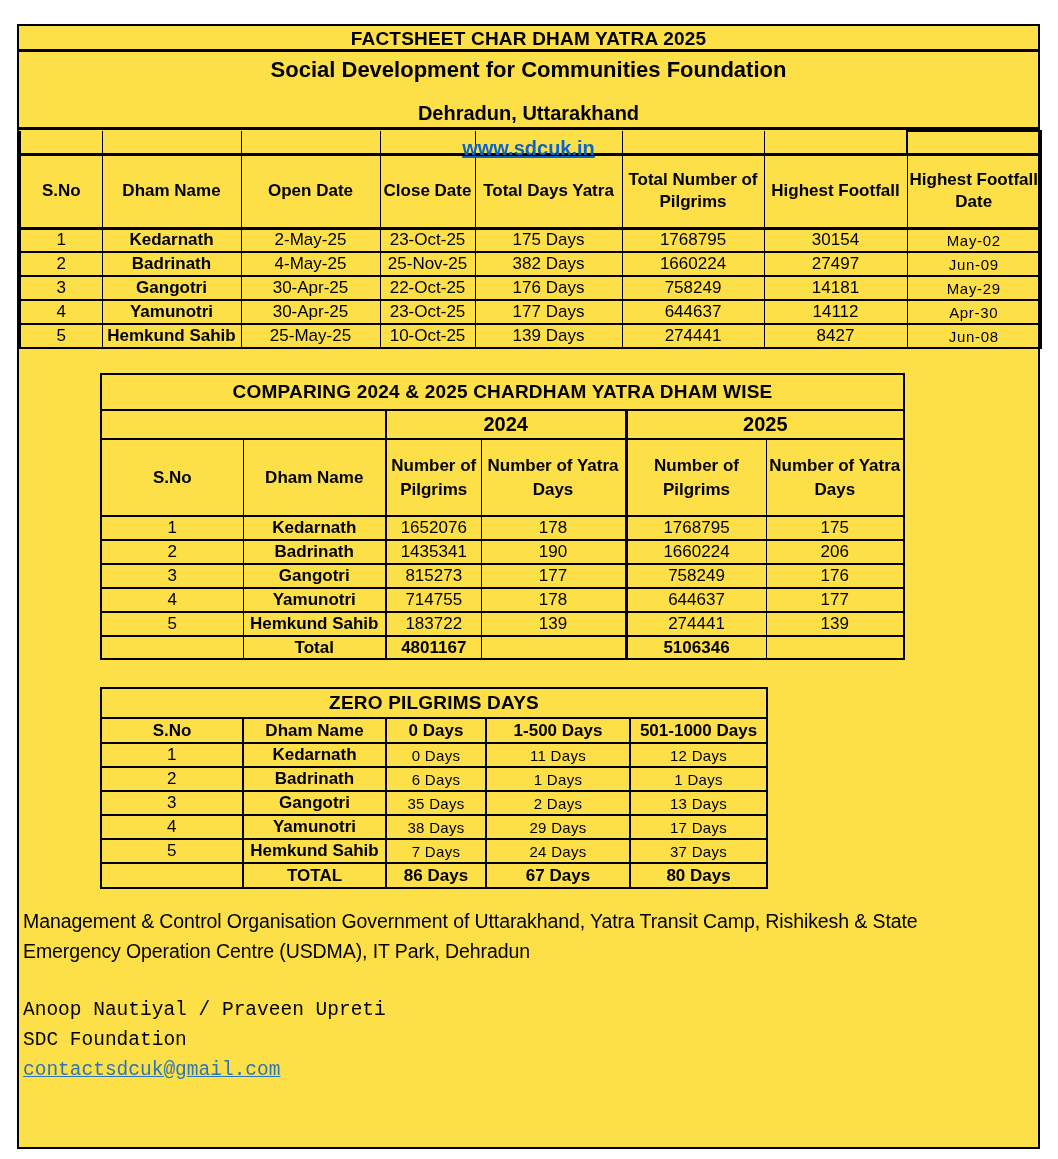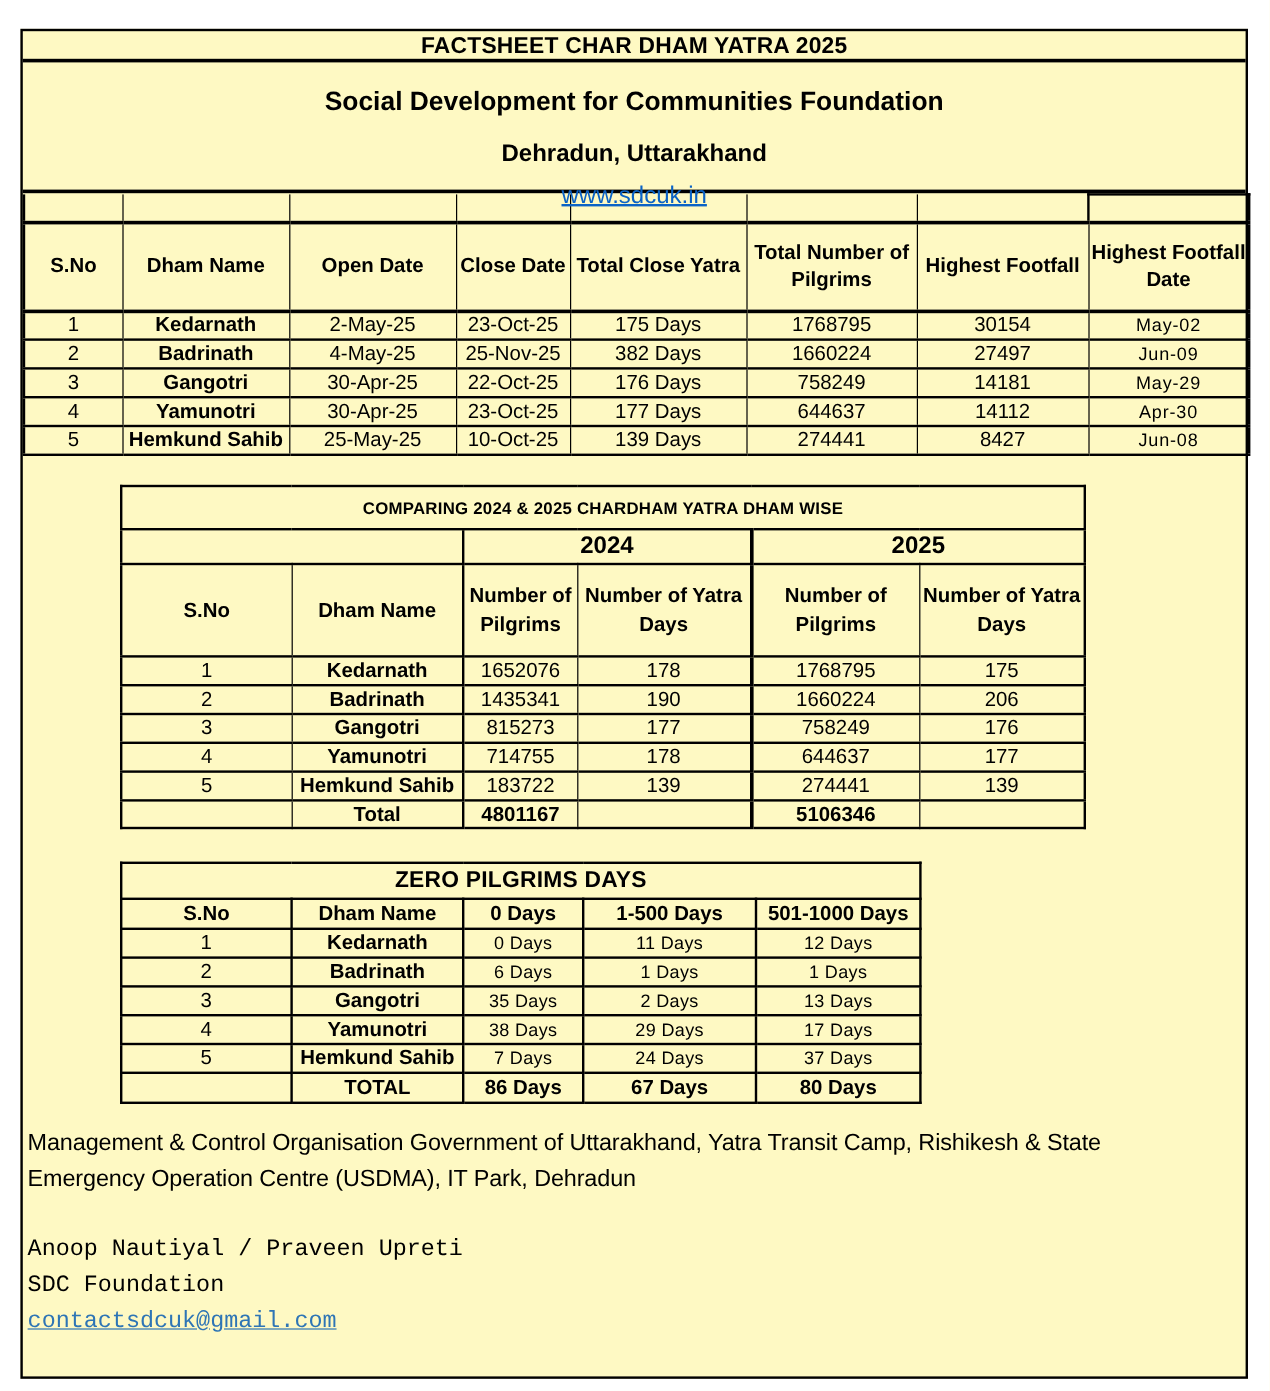--- a/index.html
+++ b/index.html
@@ -9,47 +9,47 @@
   }
   *{box-sizing:border-box;margin:0;padding:0;}
   html,body{background:#ffffff;}
   body{
     width:1058px;height:1159px;position:relative;
     font-family:"Liberation Sans","DejaVu Sans",sans-serif;
     color:var(--ink);
   }
   .doc{
     position:absolute;left:17px;top:24px;width:1023px;height:1125px;
-    border:2px solid var(--ink);background:#fef9c3;
+    border:2px solid var(--ink);background:#fde047;
   }
   
   .title-row{
     height:26px;line-height:25px;text-align:center;
     font-size:19px;font-weight:bold;border-bottom:3px solid var(--ink);
     letter-spacing:.2px;
   }
-  .subtitle-block{height:109px;text-align:center;border-bottom:3px solid var(--ink);padding-top:18px;}
+  .subtitle-block{height:78px;text-align:center;border-bottom:3px solid var(--ink);padding-top:3px;}
   .org-line{font-size:22px;font-weight:bold;line-height:30px;}
   .loc-line{font-size:20px;font-weight:bold;line-height:28px;margin-top:14px;}
   .site-line{margin-top:8px;line-height:26px;}
-  a.site{color:var(--link-site);font-size:20px;font-weight:normal;text-decoration:underline;cursor:pointer;}
+  a.site{color:var(--link-site);font-size:20px;font-weight:bold;text-decoration:underline;cursor:pointer;}
   
   table{border-collapse:collapse;table-layout:fixed;}
   td,th{border:1px solid var(--ink);text-align:center;vertical-align:middle;overflow:hidden;padding:0 2px;}
   
   .t1{width:1021px;border:2px solid var(--ink);border-top:none;}
   .t1 .empty td{height:23px;border-top:none;}
   .t1 td.box{border:2px solid var(--ink);}
   .t1 .head th{height:74px;font-size:17px;font-weight:bold;border-top:3px solid var(--ink);border-bottom:3px solid var(--ink);line-height:22px;}
   .t1 .data td{height:24px;font-size:17px;border-top:2px solid var(--ink);border-bottom:2px solid var(--ink);}
   .t1 td.dham{font-weight:bold;}
   .t1 td.hfdate{font-size:15px;letter-spacing:.7px;}
   
   .t2{width:803px;margin:24px 0 0 81px;border:2px solid var(--ink);}
-  .t2 .ttl td{height:36px;font-size:14px;font-weight:bold;border-bottom:2px solid var(--ink);letter-spacing:.2px;}
+  .t2 .ttl td{height:36px;font-size:19px;font-weight:bold;border-bottom:2px solid var(--ink);letter-spacing:.2px;}
   .t2 .years td{height:29px;font-size:20px;font-weight:bold;border-bottom:2px solid var(--ink);}
   .t2 .head th{height:77px;font-size:17px;font-weight:bold;line-height:24px;border-bottom:2px solid var(--ink);}
   .t2 .data td{height:24px;font-size:17px;border-top:2px solid var(--ink);}
   .t2 td.dham{font-weight:bold;}
   .t2 .total td{height:23px;font-size:17px;font-weight:bold;border-top:2px solid var(--ink);}
   .t2 .sepA{border-right:2px solid var(--ink);}
   .t2 .sepB{border-right:3px solid var(--ink);margin-top:20px;}
   
   .t3{width:666px;margin:27px 0 0 81px;border:2px solid var(--ink);}
   .t3 td,.t3 th{border-width:2px;}
@@ -99,21 +99,21 @@
       <td></td>
           <td></td>
       <td></td>
           <td class="box"></td>
     </tr>
     <tr class="head">
       <th>S.No</th>
       <th>Dham Name</th>
       <th>Open Date</th>
       <th>Close Date</th>
-      <th>Total Close Yatra</th>
+      <th>Total Days Yatra</th>
       <th>Total Number of Pilgrims</th>
       <th>Highest Footfall</th>
       <th>Highest Footfall Date</th>
     </tr>
     <tr class="data">
       <td>1</td>
       <td class="dham">Kedarnath</td>
       <td>2-May-25</td>
       <td>23-Oct-25</td>
       <td>175 Days</td>

